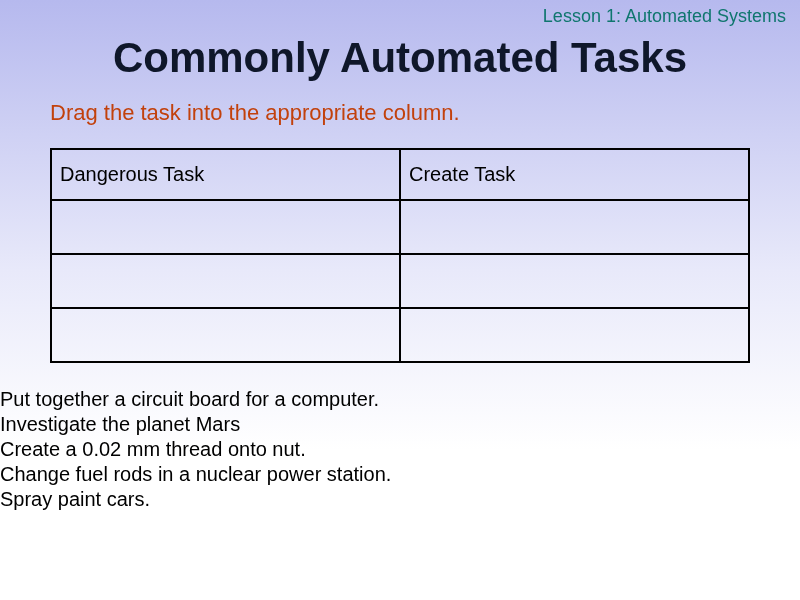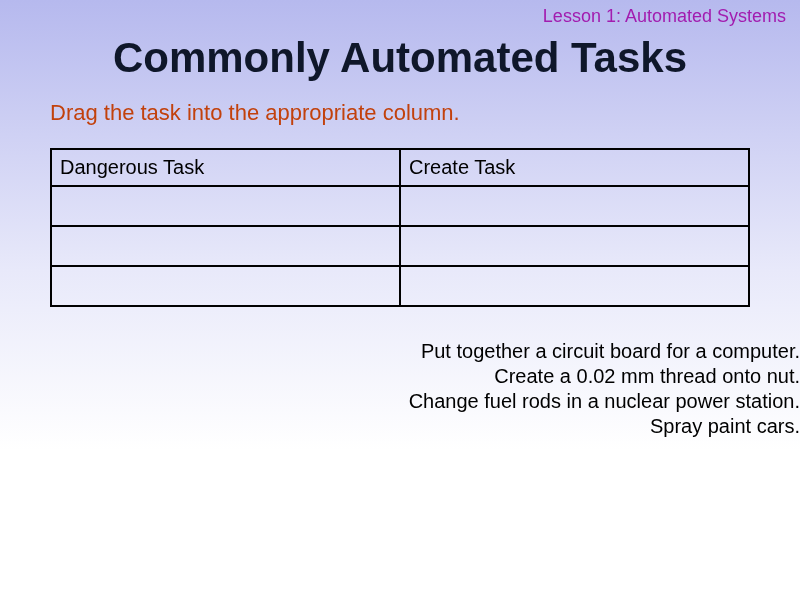--- a/index.html
+++ b/index.html
@@ -13,21 +13,21 @@
     background: linear-gradient(to bottom, #b6b9ee 0%, #e8e9fa 45%, #ffffff 75%, #ffffff 100%);
     font-family: "Comic Sans MS", "Comic Sans", cursive, sans-serif;
     color: #000;
     position: relative;
   }
   .lesson-label {
     position: absolute;
     top: 6px;
     right: 14px;
     font-size: 18px;
-    color: #a21caf;
+    color: #0f766e;
   }
   .title {
     text-align: center;
     font-size: 42px;
     font-weight: bold;
     color: #0f172a;
     margin-top: 34px;
   }
   .instruction {
     margin: 18px 0 0 50px;
@@ -40,31 +40,31 @@
   table.task-table {
     border-collapse: collapse;
     width: 100%;
     table-layout: fixed;
   }
   table.task-table td, table.task-table th {
     border: 2px solid #000;
     font-size: 20px;
     font-weight: normal;
     text-align: left;
-    padding: 6px 8px;
+    padding: 13px 8px;
     height: 26px;
     vertical-align: middle;
     background: transparent;
   }
   table.task-table th {
     height: 22px;
   }
   .tasks-block {
-    margin-top: 32px;
-    text-align: right;
+    margin-top: 24px;
+    text-align: left;
     font-size: 20px;
     line-height: 1.25;
   }
   .task-line {
     display: block;
   }
 </style>
 </head>
 <body>
 
@@ -92,16 +92,17 @@
     <tr>
       <td></td>
       <td></td>
     </tr>
   </tbody>
     </table>
 </div>
 
 <div class="tasks-block">
   <span class="task-line">Put together a circuit board for a computer.</span>
+  <span class="task-line">Investigate the planet Mars</span>
   <span class="task-line">Create a 0.02 mm thread onto nut.</span>
   <span class="task-line">Change fuel rods in a nuclear power station.</span>
   <span class="task-line">Spray paint cars.</span>
 </div>
 
 </body></html>

